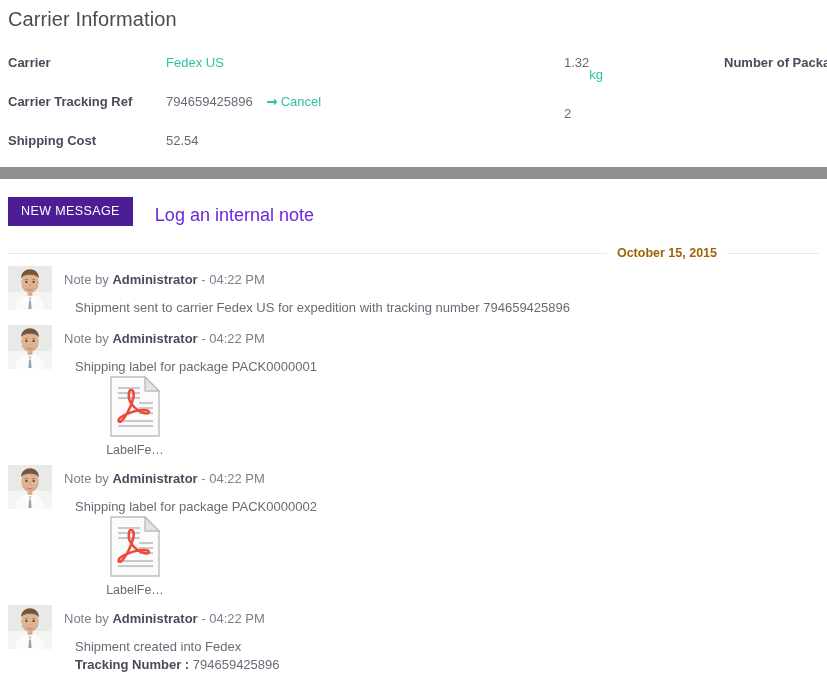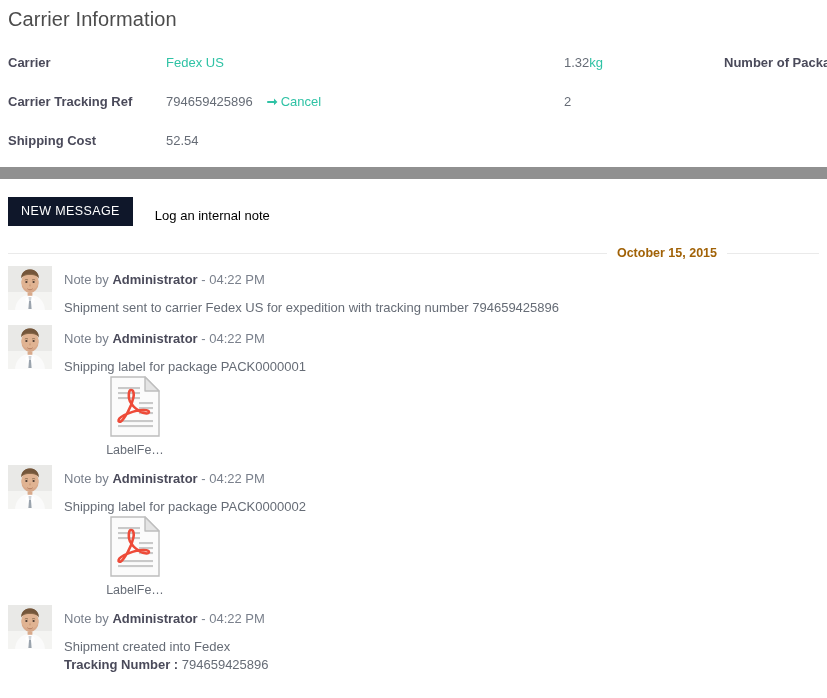--- a/index.html
+++ b/index.html
@@ -64,20 +64,21 @@
     align-items: flex-start;
   }
   .link-teal {
     color: #2fc2a5;
     text-decoration: none;
     cursor: pointer;
   }
   .unit {
     color: #2fc2a5;
     font-size: 13px;
+    margin-top: 12px;
   }
   .cancel-wrap {
     display: inline-flex;
     align-items: baseline;
     margin-left: 14px;
     white-space: nowrap;
   }
   .arrow-icon {
     color: #2fc2a5;
     font-size: 13px;
@@ -98,34 +99,34 @@
 
   
   .composer {
     position: absolute;
     top: 197px;
     left: 8px;
     display: flex;
     align-items: center;
   }
   .btn-new-message {
-    background: #0f172a;
+    background: #4c1d95;
     color: #ffffff;
     border: none;
     font-family: "Liberation Sans", sans-serif;
     font-size: 12.5px;
     letter-spacing: 0.4px;
     padding: 8px 13px 8px 13px;
     line-height: 13px;
     cursor: pointer;
     border-radius: 0;
   }
   .btn-internal-note {
-    color: #000000;
-    font-size: 13px;
+    color: #6d28d9;
+    font-size: 18px;
     margin-left: 22px;
     cursor: pointer;
     text-decoration: none;
     margin-top: 8px;
   }
 
   
   .date-divider {
     position: absolute;
     top: 246px;
@@ -182,20 +183,21 @@
     line-height: 17px;
     margin-bottom: 11px;
   }
   .msg-meta b {
     color: #4a4a5a;
   }
   .msg-text {
     font-size: 13px;
     color: #666c76;
     line-height: 18px;
+    margin-left: 11px;
   }
   .msg-text .bold-line {
     font-weight: bold;
     color: #4a4a5a;
   }
 
   
   .attachment {
     margin-left: 36px;
     width: 70px;

